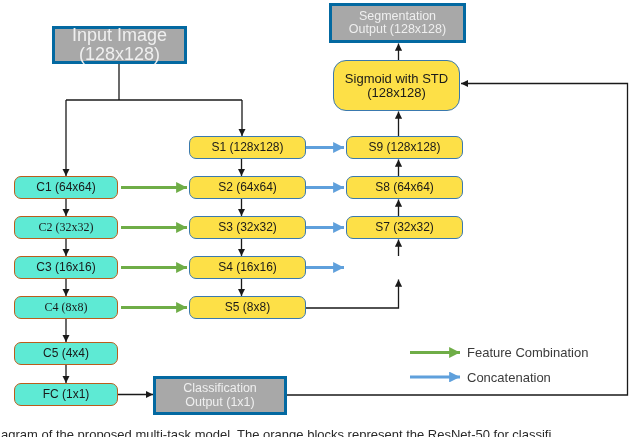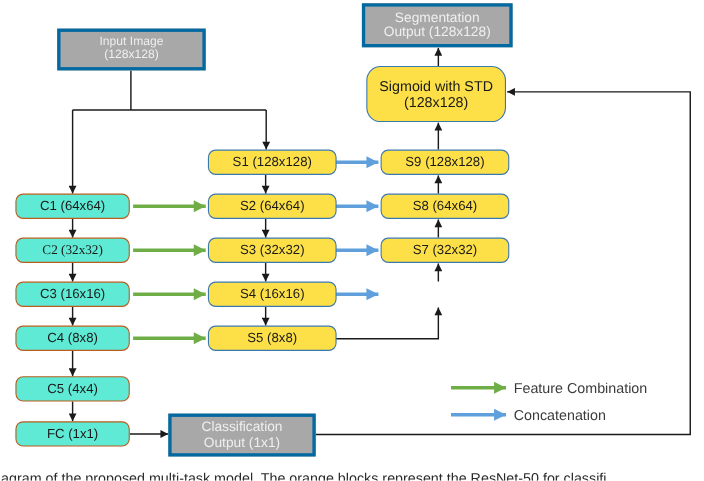--- a/index.html
+++ b/index.html
@@ -11,35 +11,35 @@
   .node{
     position:absolute;box-sizing:border-box;display:flex;align-items:center;justify-content:center;
     text-align:center;color:#1a1a1a;line-height:1.05;
   }
   .rowbox{width:117px;height:23px;border-radius:7px;font-size:12px;}
   .orange{background:#5eead4;border:1.5px solid #BA5D1D;}
   .blue{background:#fde047;border:1.5px solid #3A79AE;}
   .gray{background:#A8A8A8;border:3px solid #0369a1;color:#EFEFEF;}
   .lines span{display:block;}
   
-  #n-input{left:52px;top:26px;width:135px;height:38px;font-size:11px;}
+  #n-input{left:52px;top:26px;width:135px;height:38px;font-size:18px;}
   #n-seg{left:329px;top:3px;width:137px;height:40px;font-size:12.5px;}
   #n-sigmoid{left:333px;top:60px;width:127px;height:51px;border-radius:13px;font-size:13px;}
   #n-s1{left:189px;top:136px;}
   #n-s9{left:346px;top:136px;}
   #n-c1{left:14px;top:176px;width:104px;}
   #n-s2{left:189px;top:176px;}
   #n-s8{left:346px;top:176px;}
   #n-c2{left:14px;top:216px;width:104px;font-family:Liberation Serif, serif;}
   #n-s3{left:189px;top:216px;}
   #n-s7{left:346px;top:216px;}
   #n-c3{left:14px;top:256px;width:104px;}
   #n-s4{left:189px;top:256px;}
   #n-s6{left:346px;top:256px;}
-  #n-c4{left:14px;top:296px;width:104px;}
+  #n-c4{left:14px;top:296px;width:104px;font-family:Liberation Serif, serif;}
   #n-s5{left:189px;top:296px;}
   #n-c5{left:14px;top:342px;width:104px;}
   #n-fc{left:14px;top:383px;width:104px;text-align:right;}
   #n-class{left:153px;top:376px;width:134px;height:39px;font-size:12.5px;}
   .legend-label{position:absolute;font-size:13px;color:#3b3b3b;white-space:nowrap;}
   #legend-label-1{left:467px;top:345px;}
   #legend-label-2{left:467px;top:370px;}
   #caption{
     position:absolute;left:1px;top:427px;width:640px;font-size:13px;color:#2a2a2a;
     white-space:nowrap;overflow:hidden;

